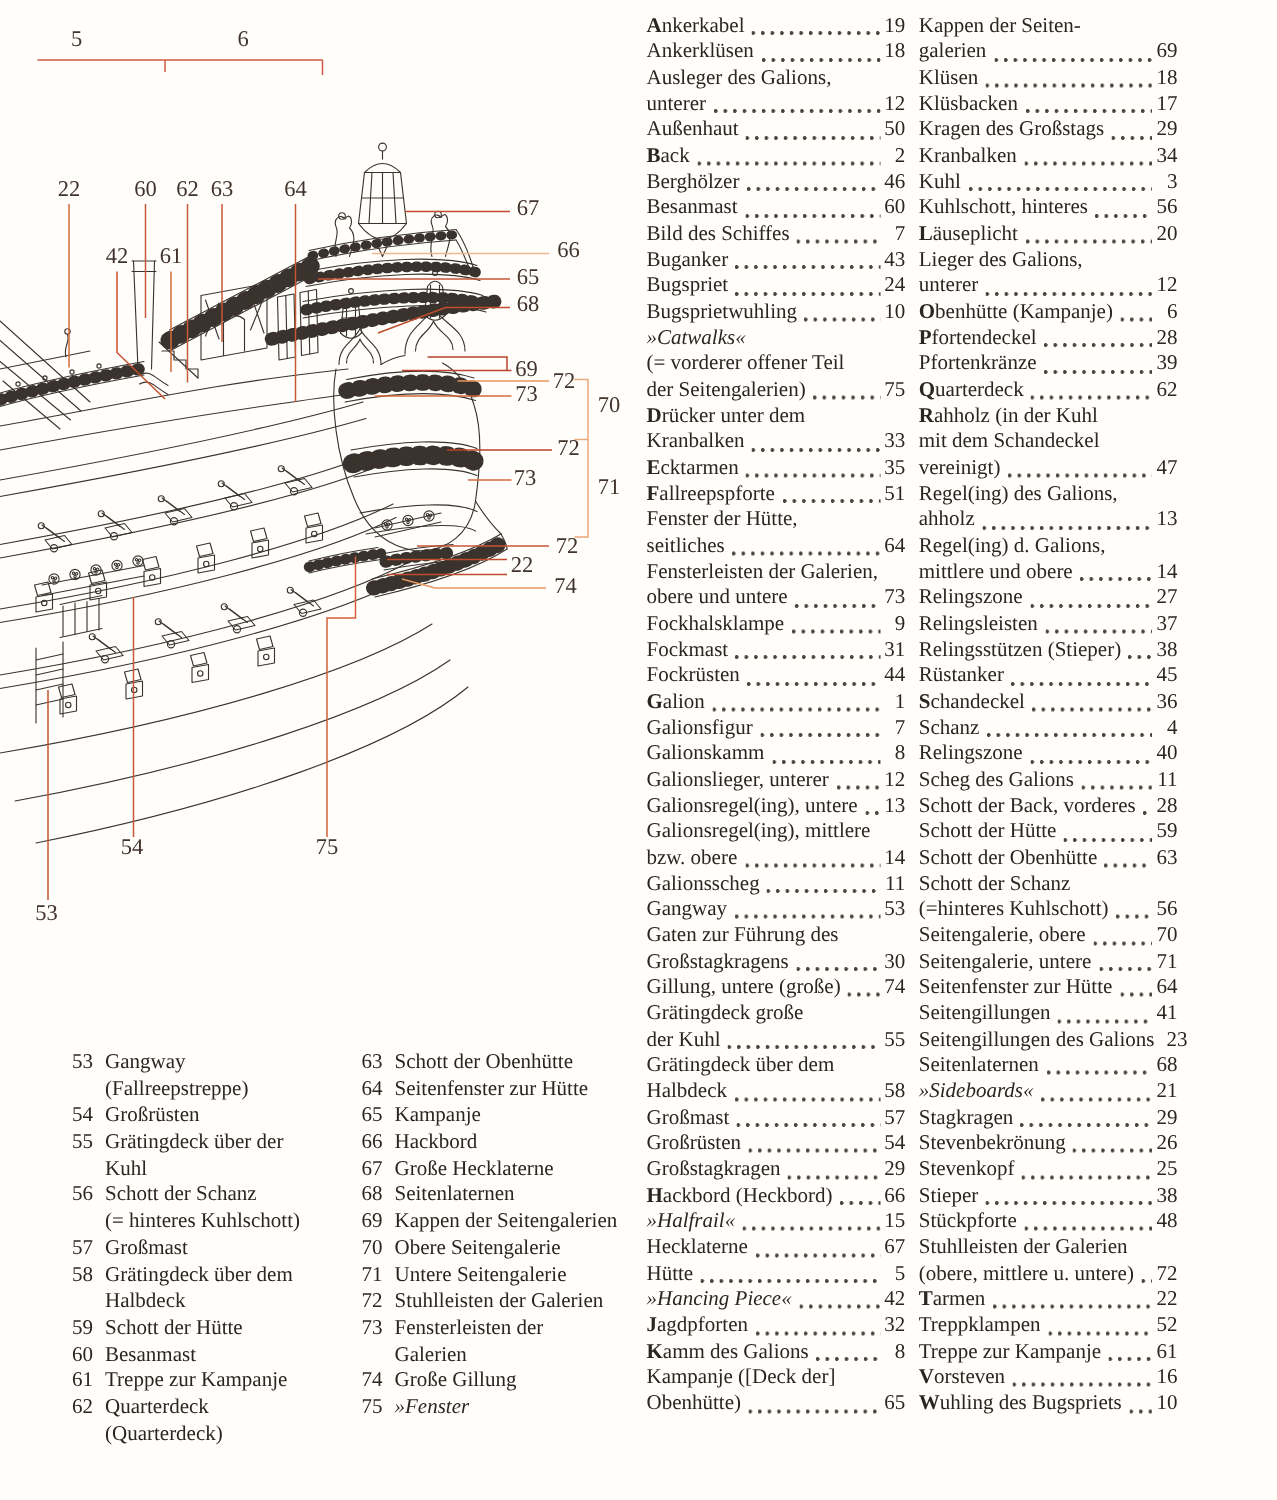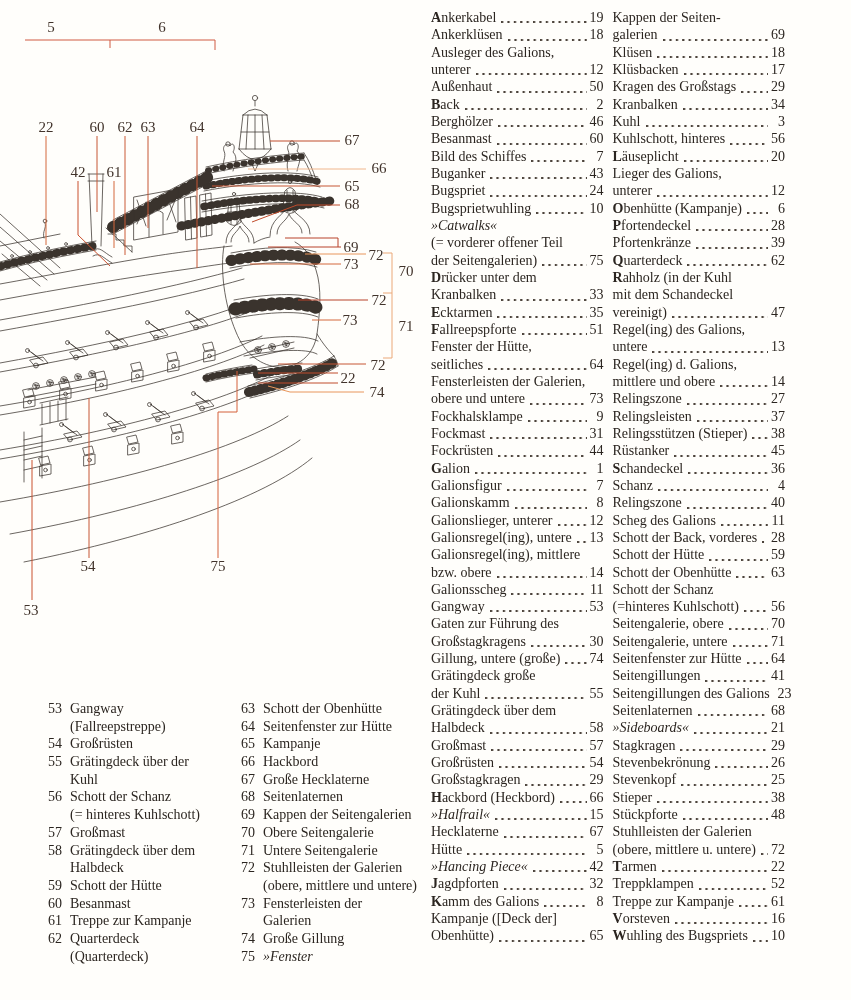--- a/index.html
+++ b/index.html
@@ -648,21 +648,21 @@
         <div class="irow">
           <span class="t">vereinigt)</span>
           <span class="lead"></span>
           <span class="num">47</span>
         </div>
         <div class="irow">
           <span class="t">Regel(ing) des Galions,</span>
           <span class="fill"></span>
         </div>
         <div class="irow">
-          <span class="t">untere</span>
+          <span class="t">ahholz</span>
           <span class="lead"></span>
           <span class="num">13</span>
         </div>
         <div class="irow">
           <span class="t">Regel(ing) d. Galions,</span>
           <span class="fill"></span>
         </div>
         <div class="irow">
           <span class="t">mittlere und obere</span>
           <span class="lead"></span>
@@ -928,24 +928,20 @@
       </div>
       <div class="lrow">
         <span class="lnum">71</span>
         <span class="lt">Untere Seitengalerie</span>
       </div>
       <div class="lrow">
         <span class="lnum">72</span>
         <span class="lt">Stuhlleisten der Galerien</span>
       </div>
       <div class="lrow">
-        <span class="lnum"></span>
-        <span class="lt">(obere, mittlere und untere)</span>
-      </div>
-      <div class="lrow">
         <span class="lnum">73</span>
         <span class="lt">Fensterleisten der</span>
       </div>
       <div class="lrow">
         <span class="lnum"></span>
         <span class="lt">Galerien</span>
       </div>
       <div class="lrow">
         <span class="lnum">74</span>
         <span class="lt">Große Gillung</span>

